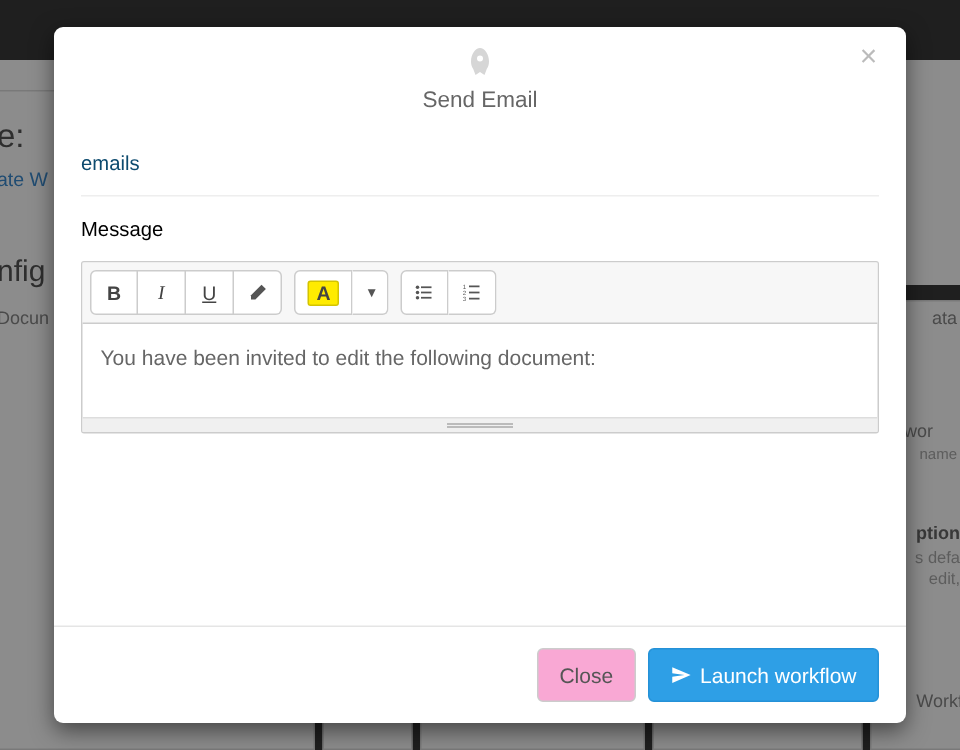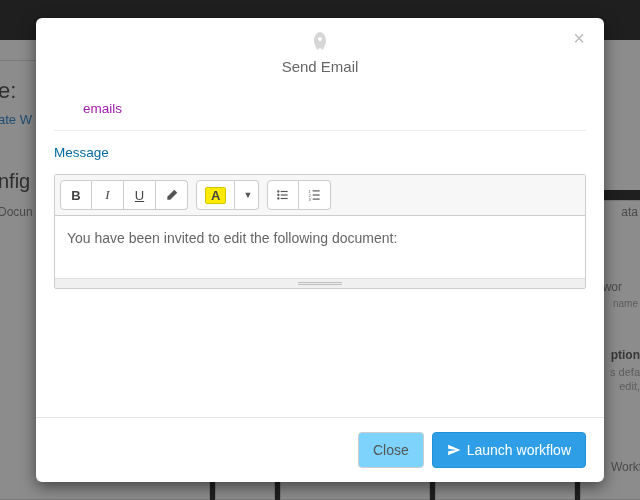--- a/index.html
+++ b/index.html
@@ -20,33 +20,33 @@
     background: #fff; border-radius: 6px;
     box-shadow: 0 5px 15px rgba(0,0,0,0.5);
     display: flex; flex-direction: column;
   }
   .modal-header { padding: 12px 18px 8px; text-align: center; position: relative; }
   .rocket { width: 24px; height: 24px; display:block; margin: 0 auto 4px; }
   .modal-title { font-size: 15px; color: #666; font-weight: 500; margin-top:2px; }
   .close-x { position: absolute; right: 14px; top: 10px; width: 22px; height: 22px; color: #bbb; font-size: 20px; cursor: pointer; line-height: 20px; text-align:center; }
   .modal-body { padding: 6px 18px 0; flex: 1; overflow: hidden; }
   .row { display: flex; align-items: center; padding: 12px 0 14px; border-bottom: 1px solid #eee; }
-  .row-label { width: 90px; text-align: right; padding-right: 22px; color: #a21caf; font-size: 13.5px; }
+  .row-label { width: 90px; padding-right: 22px; color: #0c4a6e; font-size: 13.5px; }
   .row-value { flex: 1; color: #777; font-size: 13.5px; }
   .subj-group { flex:1; display:flex; }
   .subj-tag {
     width: 40px; height: 34px; border: 1px solid #ccc; border-right: none;
     border-radius: 4px 0 0 4px; display:flex; align-items:center; justify-content:center; background:#fff;
   }
   .subj-input {
     flex:1; height:34px; border:1px solid #ccc; border-radius:0 4px 4px 0;
     padding: 0 10px; font-size:14px; color:#555; background:#fff;
   }
   .msg-section { padding: 14px 0 0; }
-  .msg-label { color:#0369a1; font-size:13.5px; margin-bottom: 14px; }
+  .msg-label { color:#000000; font-size:13.5px; margin-bottom: 14px; }
   .editor { border:1px solid #ccc; border-radius:2px; }
   .toolbar { background:#f7f7f7; border-bottom:1px solid #ccc; padding:5px; display:flex; gap:8px; }
   .btn-group { display:flex; }
   .tbtn {
     height:30px; min-width:32px; padding:0 8px;
     border:1px solid #ccc; background:#fff; color:#444;
     display:flex; align-items:center; justify-content:center; cursor:pointer;
     font-size:13px;
   }
   .btn-group .tbtn + .tbtn { border-left:none; }
@@ -61,21 +61,21 @@
     width:44px; height:4px;
     background: repeating-linear-gradient(to bottom,#bbb 0,#bbb 1px,transparent 1px,transparent 2px);
   }
   .modal-footer {
     border-top:1px solid #e5e5e5; padding:14px 18px; display:flex; justify-content:flex-end; gap:8px;
   }
   .btn {
     height:36px; padding:0 14px; border-radius:4px; font-size:14px; cursor:pointer;
     display:flex; align-items:center; gap:6px; border:1px solid transparent;
   }
-  .btn-default { background:#7dd3fc; border-color:#ccc; color:#555;text-align:center; }
+  .btn-default { background:#f9a8d4; border-color:#ccc; color:#555;text-align:center; }
   .btn-primary { background:#2e9fe6; border-color:#2491d7; color:#fff; }
   svg { display:block; }
 </style>
 </head>
 <body>
 
 <div class="backdrop">
   <div class="bg-blur">
     <div class="bg-head"></div>
     <div class="bg-col bg-left"></div>

